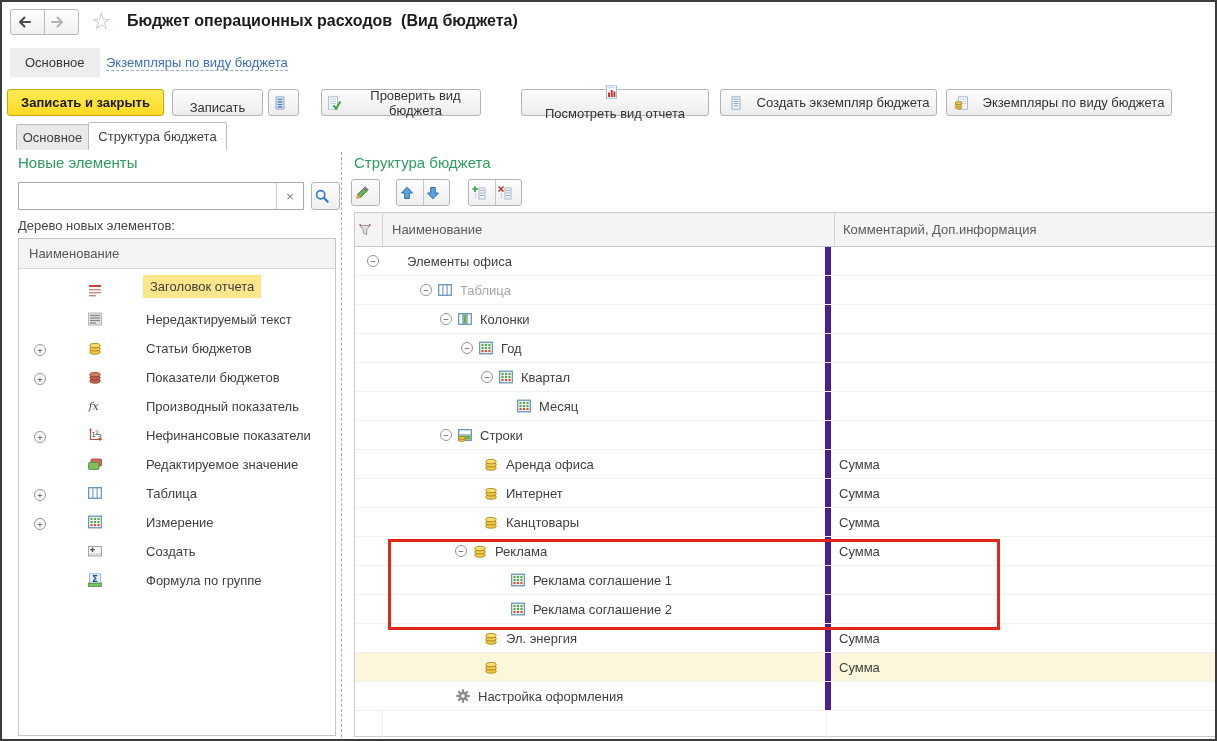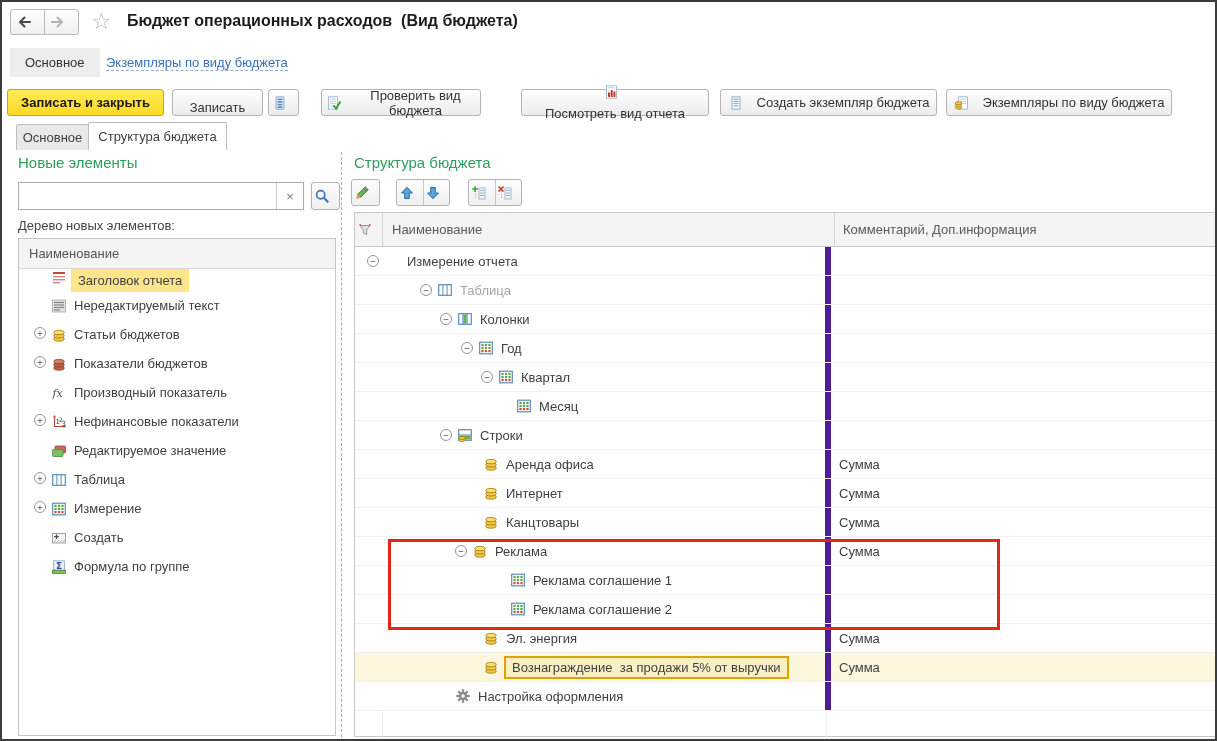--- a/index.html
+++ b/index.html
@@ -41,21 +41,21 @@
               background:#FFF;display:flex;align-items:center;box-sizing:border-box;}
   .searchwrap input{flex:1;border:none;outline:none;height:100%;padding:0 6px;font-family:inherit;font-size:13px;min-width:0;}
   .clr{flex:0 0 26px;height:100%;border-left:1px solid #C9C9C9;display:flex;align-items:center;
        justify-content:center;color:#777;cursor:pointer;}
   .magbtn{position:absolute;left:309px;top:180px;width:29px;height:28px;border:1px solid #B4B4B4;border-radius:3px;
           background:linear-gradient(#FDFDFD,#EFEFEF);display:flex;align-items:center;justify-content:center;
           box-sizing:border-box;cursor:pointer;padding:0;}
   #lp-treelabel{position:absolute;left:16px;top:216px;color:#444;}
   #ltree{position:absolute;left:16px;top:236px;width:318px;height:498px;border:1px solid #C6C6C6;box-sizing:border-box;}
   .thead{height:29px;background:#F4F4F4;border-bottom:1px solid #D8D8D8;line-height:29px;padding-left:10px;color:#555;}
-  .ltrow{height:29px;display:flex;align-items:flex-start;padding-left:15px;cursor:default;}
+  .ltrow{height:29px;display:flex;align-items:flex-end;padding-left:15px;cursor:default;gap:36px;}
   .exp{width:12px;height:12px;border:1px solid #969696;border-radius:50%;margin-right:5px;flex:0 0 12px;
        font:9px/11px "DejaVu Sans Mono",monospace;text-align:center;color:#555;background:#FFF;visibility:hidden;box-sizing:border-box;}
   .exp.has{visibility:visible;}
   .ic{width:16px;height:16px;margin-right:7px;flex:0 0 16px;}
   .ic svg{display:block;width:16px;height:16px;}
   .lbl{white-space:pre;}
   .lbl.hl{background:#FBE68C;padding:4px 7px;margin-left:-3px;}
   .lbl.mut{color:#A6A6A6;}
   .lbl.boxed{border:2px solid #DCA400;background:#FBF0C4;padding:2px 6px;margin-left:-2px;}
   #splitter{position:absolute;left:339px;top:150px;height:585px;border-left:1px dashed #ABABAB;}
@@ -427,21 +427,21 @@
           </span>
         </div>
       <div class="hc1">Наименование</div>
       <div class="hc2">Комментарий, Доп.информация</div>
     </div>
     <div id="rtable-body">
         <div class="rtrow">
           <div class="nc" style="padding-left: 12px;">
             <span class="exp has">−</span>
             <span class="ic"></span>
-            <span class="lbl">Измерение отчета</span>
+            <span class="lbl">Элементы офиса</span>
           </div>
           <div class="cc"></div>
         </div>
         <div class="rtrow">
           <div class="nc" style="padding-left: 65px;">
             <span class="exp has">−</span>
             <span class="ic">
               <svg viewBox="0 0 16 16">
                 <rect x="1.7" y="2.7" width="12.6" height="10.6" fill="#FFF" stroke="#5B8DB8" stroke-width="1.2"></rect>
                 <line x1="5.9" y1="2.7" x2="5.9" y2="13.3" stroke="#5B8DB8" stroke-width="1"></line>
@@ -687,21 +687,20 @@
           <div class="nc" style="padding-left: 128px;">
             <span class="ic">
               <svg viewBox="0 0 16 16">
                 <g stroke="#A07800" stroke-width="0.8" fill="#F2C94C">
                   <ellipse cx="8" cy="12" rx="5.2" ry="2.2"></ellipse>
                   <ellipse cx="8" cy="8.8" rx="5.2" ry="2.2"></ellipse>
                   <ellipse cx="8" cy="5.6" rx="5.2" ry="2.2" fill="#F7DC6F"></ellipse>
                 </g>
               </svg>
             </span>
-            <span class="lbl boxed">Вознаграждение  за продажи 5% от выручки</span>
           </div>
           <div class="cc">Сумма</div>
         </div>
         <div class="rtrow">
           <div class="nc" style="padding-left: 100px; text-align: right;">
             <span class="ic">
               <svg viewBox="0 0 16 16">
                 <g fill="#8E8E8E">
                   <rect x="6.9" y="1.2" width="2.2" height="13.6"></rect>
                   <rect x="6.9" y="1.2" width="2.2" height="13.6" transform="rotate(45 8 8)"></rect>

